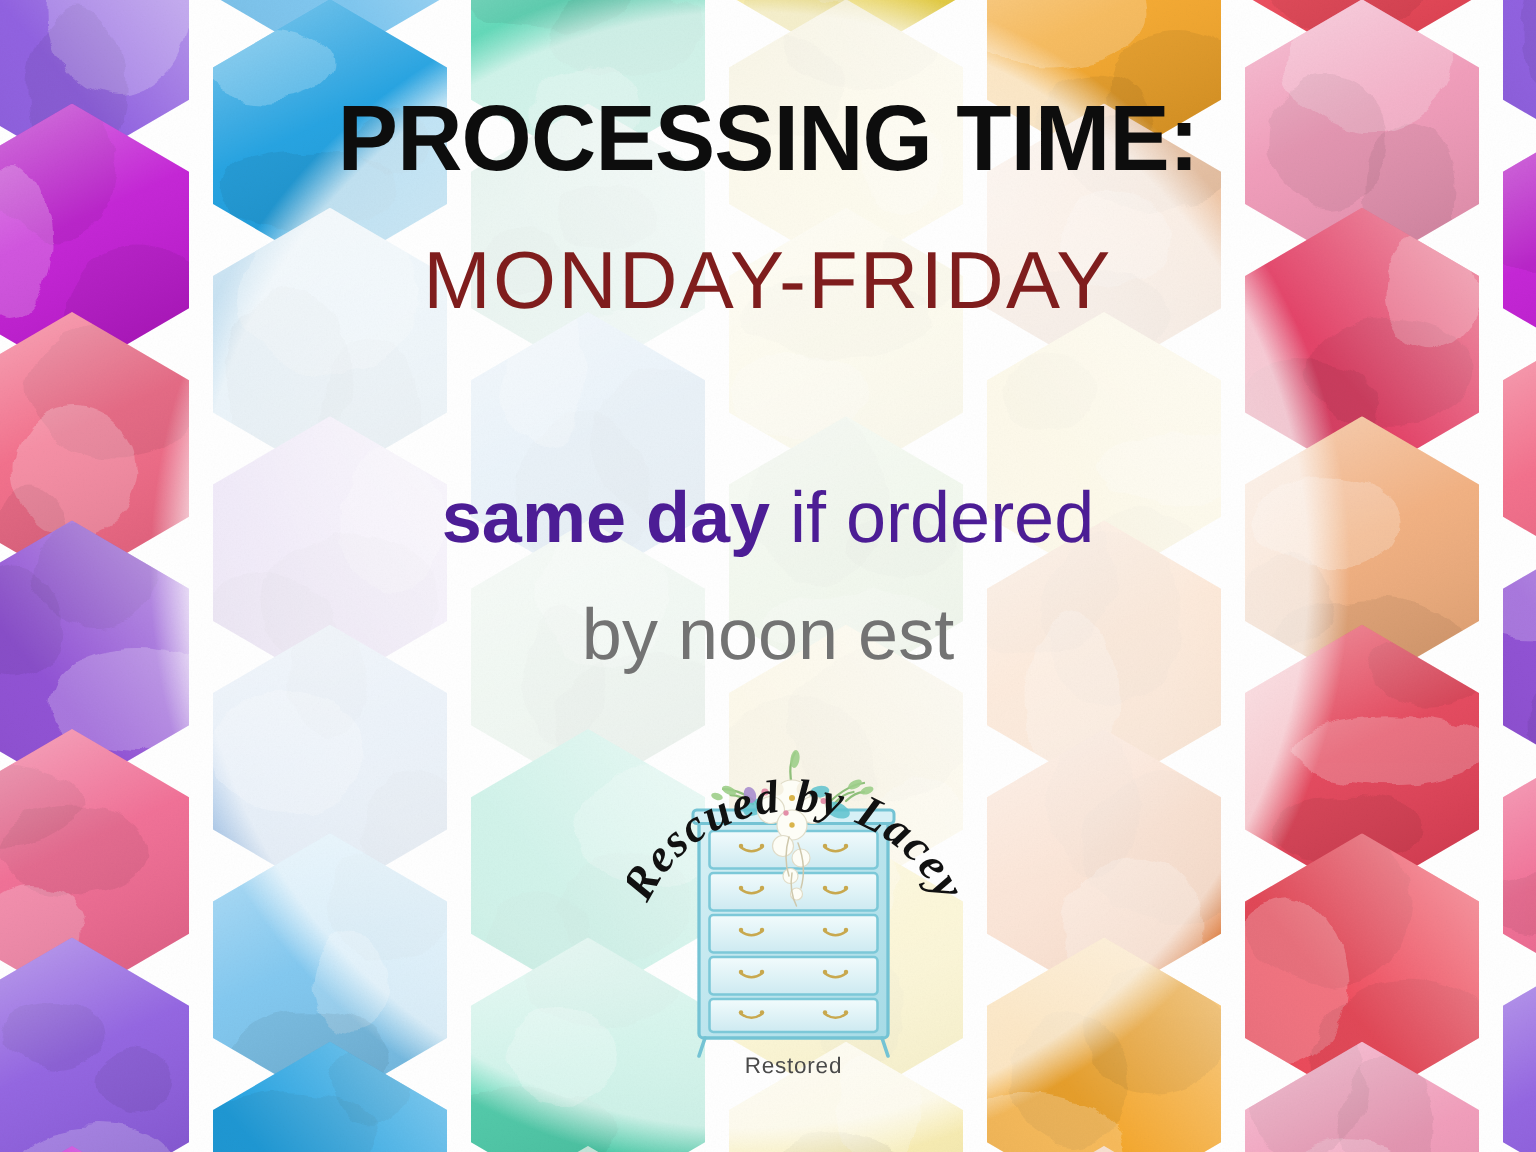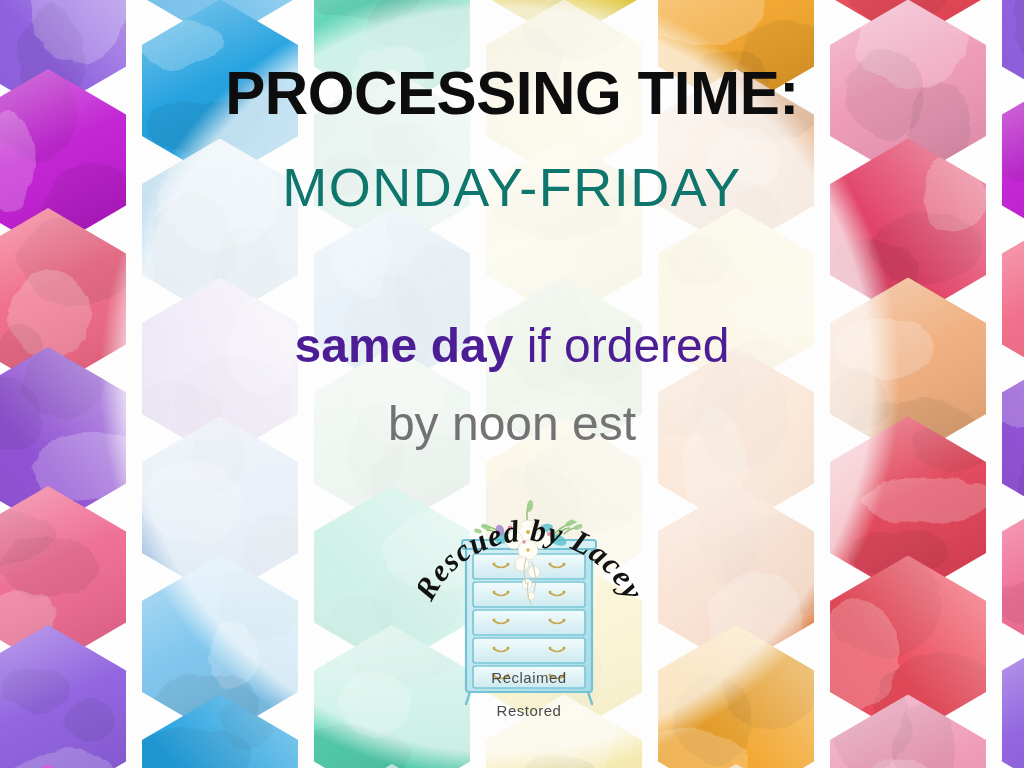--- a/index.html
+++ b/index.html
@@ -53,21 +53,21 @@
   #subtitle-line {
     position: absolute;
     top: 160px;
     left: 0;
     width: 1024px;
     font-family: "Liberation Sans", sans-serif;
     font-weight: 400;
     font-size: 54px;
     letter-spacing: 1.5px;
     line-height: 1;
-    color: #0f766e;
+    color: #7f1d1d;
     text-align: center;
     white-space: nowrap;
   }
 
   #body-line-1 {
     position: absolute;
     top: 322px;
     left: 0;
     width: 1024px;
     font-family: "Liberation Sans", sans-serif;
@@ -1047,17 +1047,16 @@
             <path d="M110,100 q-2,12 3,22"></path>
           </g>
         </g>
 
         <text font-family="'Liberation Serif', serif" font-size="31" font-style="italic" font-weight="700" fill="#111111" letter-spacing="1">
           <textPath href="#arcpath" startOffset="50%" text-anchor="middle">Rescued by Lacey</textPath>
         </text>
       </svg>
     </div>
 
-    <div class="logo-tagline" id="tagline-1">Reclaimed</div>
     <div class="logo-tagline" id="tagline-2">Restored</div>
 
   </div>
 </div>
 
 </body></html>

